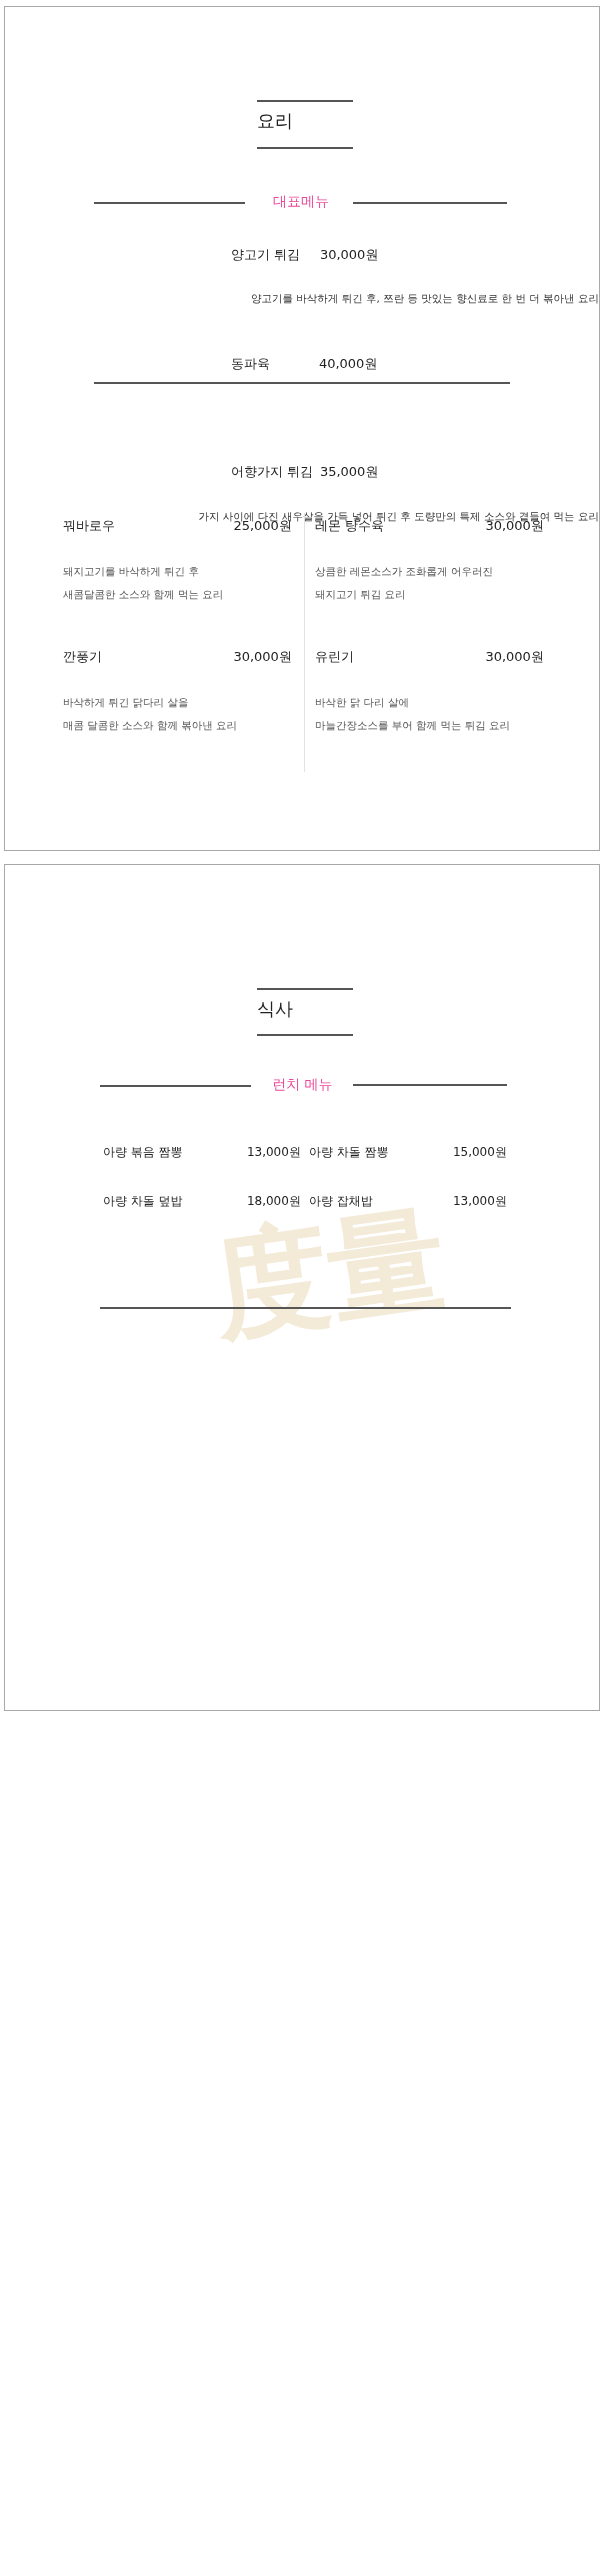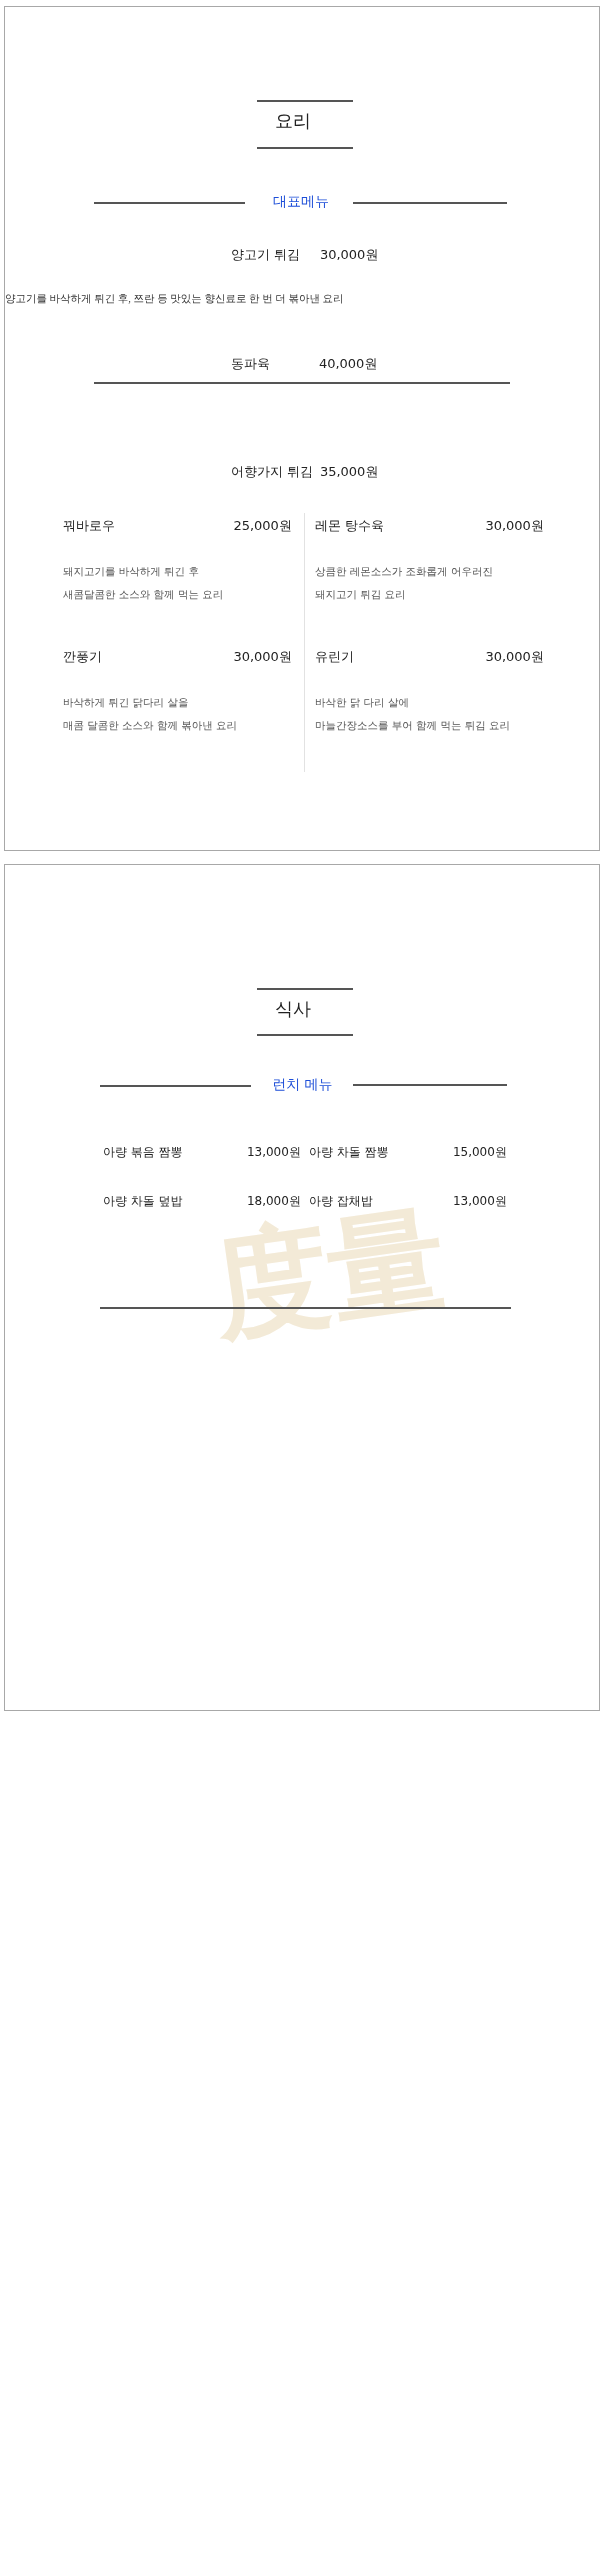--- a/index.html
+++ b/index.html
@@ -2,25 +2,25 @@
 <html style="font-size:12.4px"><head>
 <meta charset="utf-8">
 <style>
   * { box-sizing: border-box; margin: 0; padding: 0; }
   html, body { width: 605px; background: #ffffff; }
   body { font-family: "DejaVu Sans", "Liberation Sans", sans-serif; color: #222; position: relative; height: 2576px; overflow: hidden; }
   .panel { position: absolute; left: 3.9px; width: 596px; border: 0.8px solid #a8a8a8; background: #fff; overflow: hidden; }
   #p1 { top: 6.2px; height: 845px; }
   #p2 { top: 864px; height: 847px; }
   .abs { position: absolute; }
-  .center { text-align: left; font-family: Liberation Serif, serif; }
+  .center { text-align: right; }
   .hline { position: absolute; height: 1.6px; background: #555; }
-  .title-box { position: absolute; left: 240px; width: 96px; text-align: center; }
+  .title-box { position: absolute; left: 252px; width: 96px; text-align: left; }
   .title-box .t { font-size: 18px; color: #222; }
-  .sec-title { position: absolute; font-size: 14px; color: #1d4ed8; text-align: center; }
+  .sec-title { position: absolute; font-size: 14px; color: #ec4899; text-align: center; }
   .sig-name { font-size: 13px; color: #222; }
   .sig-desc { font-size: 10.5px; color: #333; }
   .fry-item { position: absolute; width: 229px; }
   .fry-item .nm { position: absolute; left: 0; top: 0; font-size: 13px; color: #222; }
   .fry-item .pr { position: absolute; right: 0; top: 0; font-size: 13px; color: #222; }
   .fry-item .ds { position: absolute; left: 0; top: 43px; font-size: 10.5px; color: #555; line-height: 23px; white-space: pre-line; }
   .row2 { position: absolute; font-size: 12px; color: #222; }
   .watermark { position: absolute; font-family: "DejaVu Serif", serif; font-weight: bold; color: #f3ead7; font-size: 116px; line-height: 1; }
 </style>
 </head>
@@ -39,20 +39,21 @@
 
   <div class="abs sig-name" style="left:226px; top:239px;">양고기 튀김</div>
   <div class="abs sig-name" style="left:315px; top:239px;">30,000원</div>
   <div class="abs sig-desc center" style="left:0; width:594px; top:285px;">양고기를 바삭하게 튀긴 후, 쯔란 등 맛있는 향신료로 한 번 더 볶아낸 요리</div>
 
   <div class="abs sig-name" style="left:226px; top:348px;">동파육</div>
   <div class="abs sig-name" style="left:314px; top:348px;">40,000원</div>
 
   <div class="abs sig-name" style="left:226px; top:456px;">어향가지 튀김</div>
   <div class="abs sig-name" style="left:315px; top:456px;">35,000원</div>
+  <div class="abs sig-desc center" style="left:0; width:594px; top:503px;">가지 사이에 다진 새우살을 가득 넣어 튀긴 후 도량만의 특제 소스와 곁들여 먹는 요리</div>
 
   <div class="hline" style="left:89px; top:375px; width:416px;"></div>
 
 
   <div class="abs" style="left:299px; top:506px; width:0.8px; height:259px; background:#e2e2e2;"></div>
 
   <div class="fry-item" style="left:58px; top:510px;">
     <span class="nm">꿔바로우</span>
     <span class="pr">25,000원</span>
     <div class="ds">돼지고기를 바삭하게 튀긴 후

